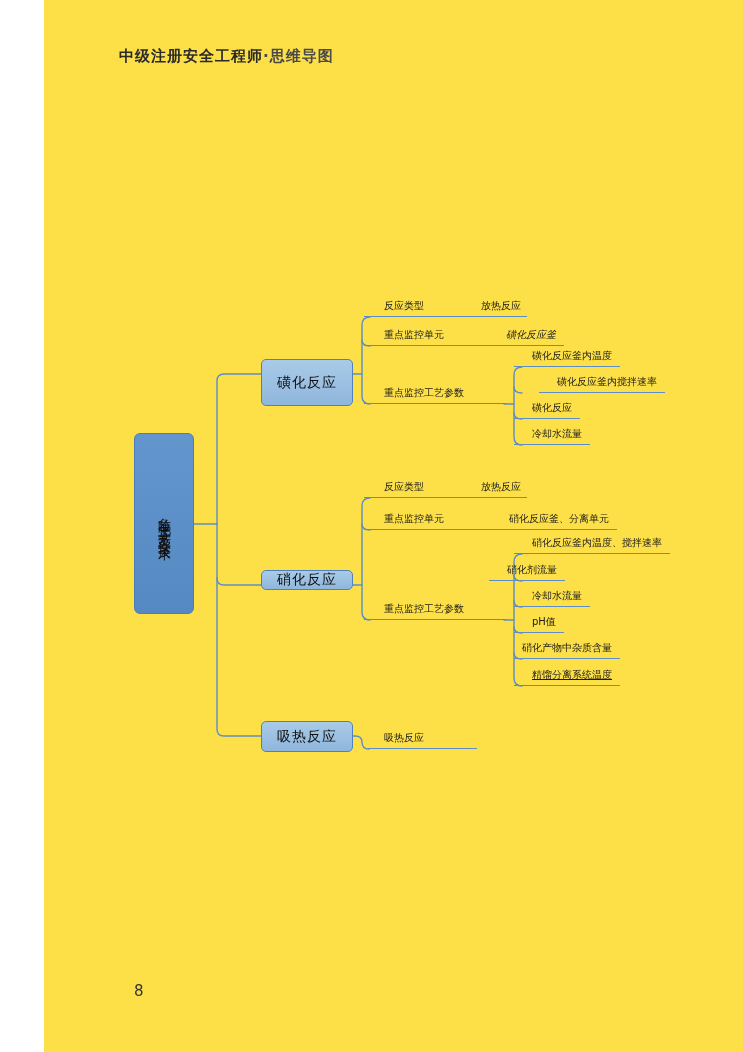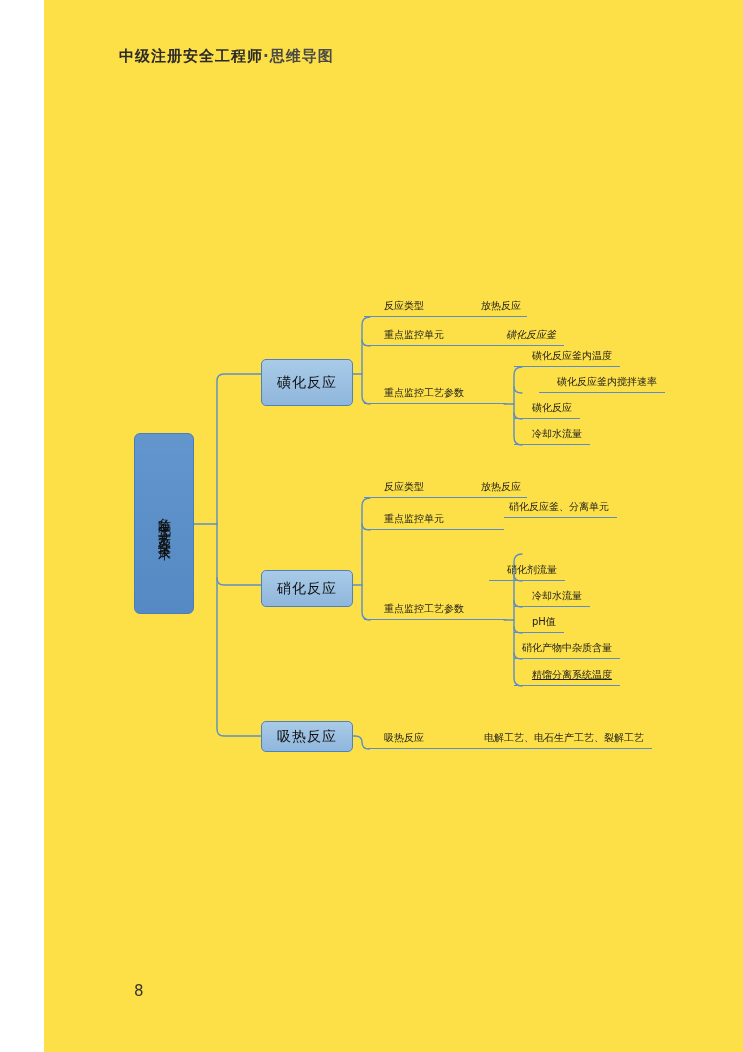--- a/index.html
+++ b/index.html
@@ -35,21 +35,21 @@
   .rootnode{
     position:absolute;left:90px;top:433px;width:60px;height:181px;
     box-sizing:border-box;
     border:1px solid #4a7ebb;border-radius:6px;
     background:linear-gradient(#6396cd,#5589c3);
     display:flex;align-items:center;justify-content:center;
     writing-mode:vertical-rl;text-orientation:upright;
     font-size:13px;letter-spacing:3px;color:#101010;
   }
   .nb1{left:217px;top:359px;width:92px;height:47px;}
-  .nb2{left:217px;top:570px;width:92px;height:37px;}
+  .nb2{left:217px;top:570px;width:92px;height:20px;}
   .nb3{left:217px;top:721px;width:92px;height:31px;}
   .mrow{
     position:absolute;
     box-sizing:border-box;
     height:20px;line-height:18px;
     font-size:10px;white-space:nowrap;
     border-bottom:1.4px solid #5b8ec6;
     color:#1c1c1c;
   }
   
@@ -59,21 +59,21 @@
   .b1rb-v{left:455px;top:326px;padding:0 8px 0 7px;font-style:italic;}
   .b1rc-l{left:320px;top:384px;width:142px;padding-left:20px;}
   .b1p1{left:470px;top:347px;padding:0 8px 0 18px;}
   .b1p2{left:495px;top:373px;padding:0 8px 16px 18px;}
   .b1p3{left:470px;top:399px;padding:0 8px 0 18px;}
   .b1p4{left:470px;top:425px;padding:0 8px 0 18px;}
   
   .b2ra-l{left:320px;top:478px;width:113px;padding-left:20px;}
   .b2ra-v{left:433px;top:478px;padding:0 6px 0 4px;}
   .b2rb-l{left:320px;top:510px;width:140px;padding-left:20px;}
-  .b2rb-v{left:460px;top:498px;padding:0 8px 0 5px;}
+  .b2rb-v{left:460px;top:510px;padding:0 8px 0 5px;}
   .b2rc-l{left:320px;top:600px;width:142px;padding-left:20px;}
   .b2p1{left:470px;top:534px;padding:0 8px 0 18px;}
   .b2p2{left:445px;top:561px;padding:0 8px 0 18px;}
   .b2p3{left:470px;top:587px;padding:0 8px 0 18px;}
   .b2p4{left:470px;top:613px;padding:0 8px 0 18px;}
   .b2p5{left:470px;top:639px;padding:0 8px 0 8px;}
   .b2p6{left:470px;top:666px;padding:0 8px 0 18px;text-decoration:underline;}
   
   .b3r-l{left:324px;top:729px;width:109px;padding-left:16px;}
   .b3r-v{left:433px;top:729px;padding:0 8px 0 7px;}
@@ -138,24 +138,24 @@
   <div class="mrow b1p1">磺化反应釜内温度</div>
   <div class="mrow b1p2">磺化反应釜内搅拌速率</div>
   <div class="mrow b1p3">磺化反应</div>
   <div class="mrow b1p4">冷却水流量</div>
 
   <div class="mrow b2ra-l">反应类型</div>
   <div class="mrow b2ra-v">放热反应</div>
   <div class="mrow b2rb-l">重点监控单元</div>
   <div class="mrow b2rb-v">硝化反应釜、分离单元</div>
   <div class="mrow b2rc-l">重点监控工艺参数</div>
+  <div class="mrow b2p1">硝化反应釜内温度、搅拌速率</div>
   <div class="mrow b2p2">硝化剂流量</div>
   <div class="mrow b2p3">冷却水流量</div>
   <div class="mrow b2p4">pH值</div>
   <div class="mrow b2p5">硝化产物中杂质含量</div>
   <div class="mrow b2p6">精馏分离系统温度</div>
 
   <div class="mrow b3r-l">吸热反应</div>
-  <div class="mrow b3r-v">电解工艺、电石生产工艺、裂解工艺</div>
 
   <div class="pagenum">8</div>
 
 </div>
 
 </body></html>

